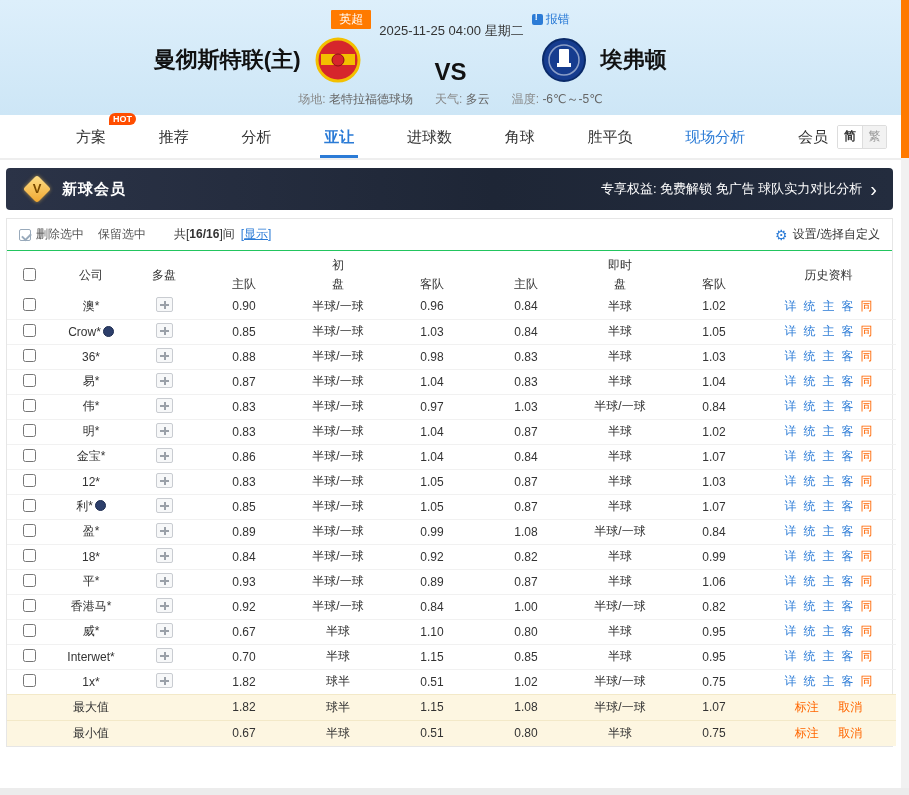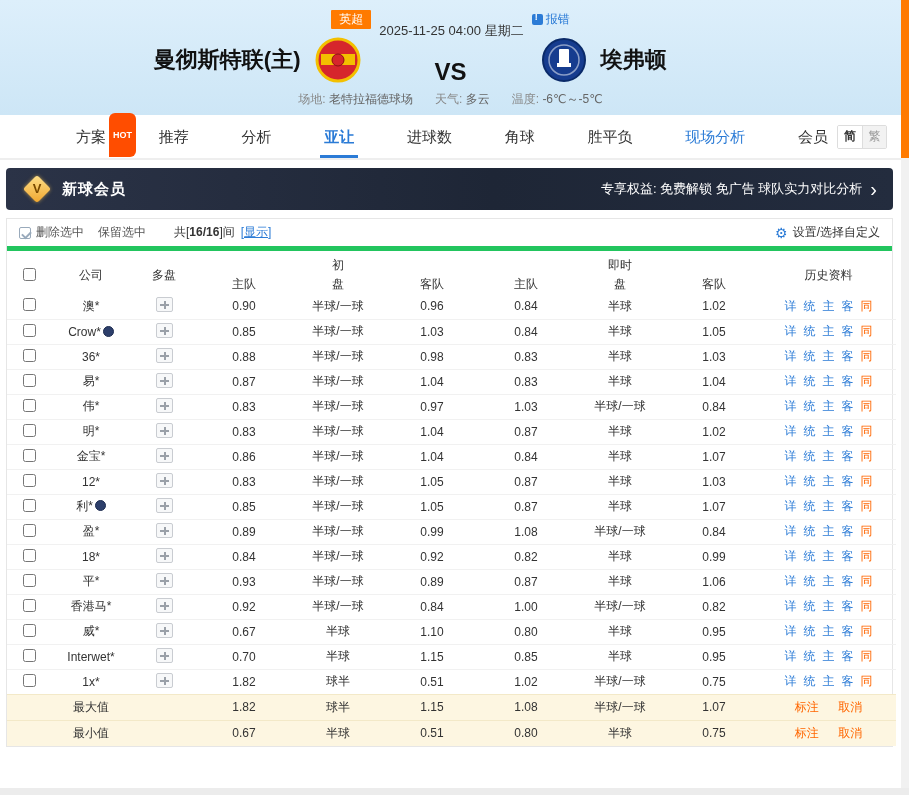--- a/index.html
+++ b/index.html
@@ -30,21 +30,21 @@
   .crest { width:46px; height:46px; }
   .venue-line { display:flex; justify-content:center; gap:22px; font-size:12px; color:#666; margin-top:3px; }
   .venue-line .lbl { color:#888; }
 
   
   .nav-bar { position:relative; height:45px; background:#fff; border-bottom:2px solid #eee; display:flex; align-items:center; padding:0 14px 0 72px; }
   .nav-items { display:flex; align-items:center; gap:0; flex:1; max-width:760px; justify-content:space-between; }
   .nav-item { position:relative; font-size:15px; color:#333; height:43px; line-height:43px; cursor:pointer; padding:0 4px; }
   .nav-item.active { color:#2b7bd6; font-weight:bold; border-bottom:3px solid #2b7bd6; }
   .nav-item.highlight { color:#2b7bd6; }
-  .hot-badge { position:absolute; top:-2px; right:-26px; background:#ff4d00; color:#fff; font-size:9px; line-height:12px; padding:16px 4px; border-radius:6px 6px 6px 0; font-weight:bold; }
+  .hot-badge { position:absolute; top:-2px; right:-26px; background:#ff4d00; color:#fff; font-size:9px; line-height:12px; padding:0 4px; border-radius:6px 6px 6px 0; font-weight:bold; }
   .lang-toggle { margin-left:auto; display:flex; border:1px solid #ddd; border-radius:2px; overflow:hidden; }
   .lang-btn { width:24px; height:22px; font-size:12px; display:flex; align-items:center; justify-content:center; cursor:pointer; }
   .lang-btn.on { background:#fff; color:#333; font-weight:bold; }
   .lang-btn.off { background:#f2f2f2; color:#999; border-left:1px solid #ddd; }
 
   
   .member-banner { margin:8px 8px 0 6px; height:42px; border-radius:4px; background:linear-gradient(90deg,#2b3347 0%,#1e2636 55%,#232c3e 100%); display:flex; align-items:center; padding:0 16px; color:#fff; }
   .vip-wrap { width:30px; height:30px; position:relative; margin-right:10px; }
   .vip-diamond { position:absolute; left:5px; top:5px; width:20px; height:20px; background:linear-gradient(135deg,#ffe08a,#f0a62e); transform:rotate(45deg); border-radius:3px; box-shadow:0 0 4px rgba(255,200,80,.6); }
   .vip-v { position:absolute; left:0; top:5px; width:30px; text-align:center; font-size:13px; font-weight:bold; color:#7a4a00; line-height:20px; }
@@ -58,21 +58,21 @@
   .trend-stats b { font-weight:bold; }
   .val-red { color:#e8442f; }
   .val-green { color:#2ca44e; }
   .scope-tabs { position:absolute; left:50%; top:3px; transform:translateX(-50%); display:flex; border:1px solid #d8d8d8; border-radius:2px; overflow:hidden; }
   .scope-tab { width:128px; height:27px; line-height:26px; text-align:center; font-size:13px; cursor:pointer; }
   .scope-tab.on { background:#fff; color:#333; font-weight:bold; }
   .scope-tab.off { background:#e9e9e9; color:#aaa; border-left:1px solid #d8d8d8; }
 
   
   .table-card { margin:8px 8px 0 6px; border:1px solid #e6e6e6; background:#fff; }
-  .toolbar { height:32px; display:flex; align-items:center; padding:0 12px; border-bottom:5px solid #22c55e; font-size:12px; color:#555; }
+  .toolbar { height:32px; display:flex; align-items:center; padding:0 12px; border-bottom:1px solid #22c55e; font-size:12px; color:#555; }
   .tb-ico { width:12px; height:12px; border:1px solid #9ab; border-radius:2px; position:relative; margin-right:5px; display:inline-block; }
   .tb-ico::after { content:""; position:absolute; left:2px; top:3px; width:7px; height:4px; border-left:2px solid #9ab; border-bottom:2px solid #9ab; transform:rotate(-45deg); }
   .tb-link { cursor:pointer; margin-right:14px; display:inline-flex; align-items:center; color:#555; }
   .tb-count { margin-left:14px; color:#333; }
   .tb-count b { font-weight:bold; }
   .show-link { color:#2b7bd6; cursor:pointer; margin-left:6px;text-decoration:underline; }
   .tb-settings { margin-left:auto; display:inline-flex; align-items:center; gap:5px; color:#333; cursor:pointer; }
   .gear { color:#2b7bd6; font-size:14px; }
 
   table.odds { width:100%; border-collapse:collapse; table-layout:fixed; font-size:12px; }

